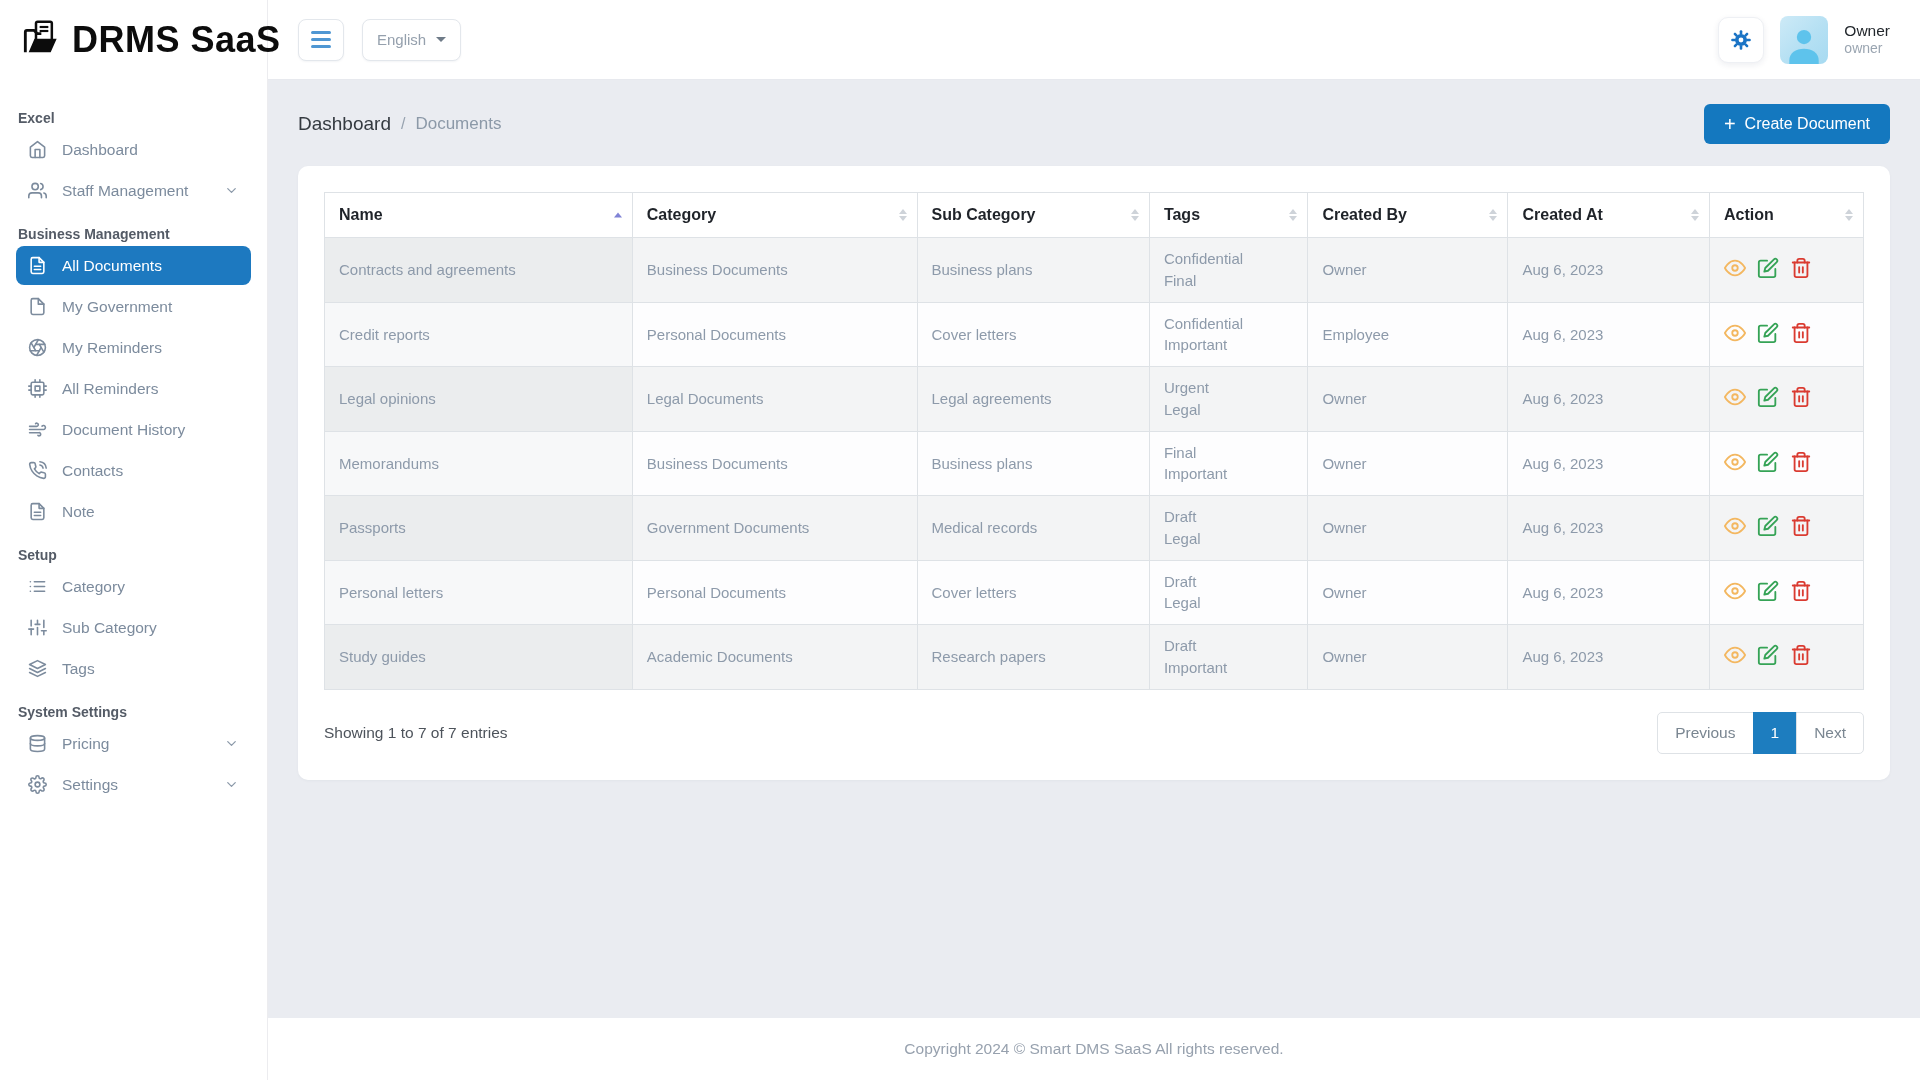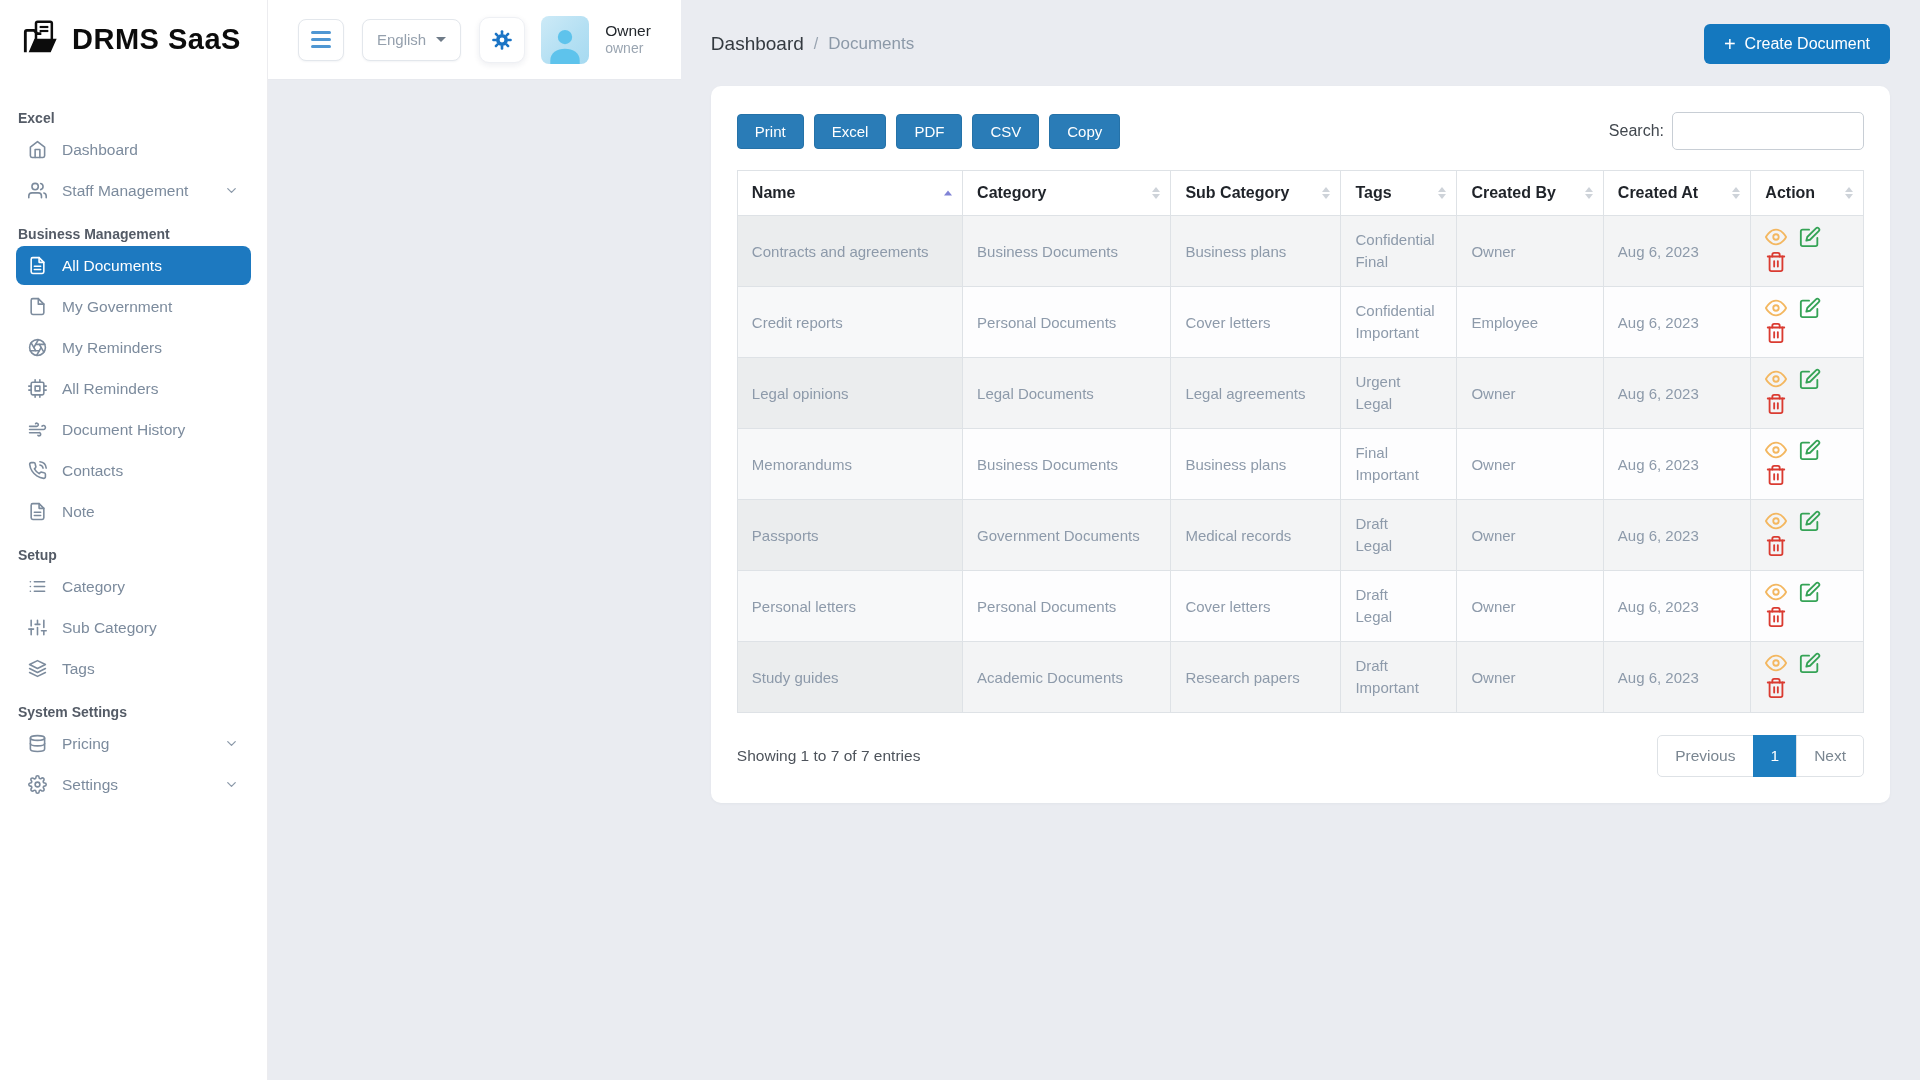--- a/index.html
+++ b/index.html
@@ -21,39 +21,39 @@
   
   .sidebar {
     width:268px; min-width:268px; height:1080px;
     background:#ffffff; border-right:1px solid #ececef;
     display:flex; flex-direction:column; z-index:3;
   }
   .brand {
     height:80px; display:flex; align-items:center; gap:10px;
     padding:0 20px; border-bottom:1px solid #ffffff;
   }
-  .brand-name { font-size:29px; font-weight:800; letter-spacing:.5px; color:#0c0c0c; white-space:nowrap; }
+  .brand-name { font-size:36px; font-weight:800; letter-spacing:.5px; color:#0c0c0c; white-space:nowrap; }
   .side-nav { padding:14px 0 0 0; overflow:hidden; }
   .section-label {
     font-size:14px; font-weight:700; color:#545b66;
     margin:16px 18px 4px 18px;
   }
   .side-item {
     display:flex; align-items:center; gap:15px;
     margin:2px 16px; padding:10px 12px;
     color:var(--side-text); font-size:15.5px;
     border-radius:8px; cursor:pointer; white-space:nowrap;
   }
   .side-item svg { flex:0 0 auto; }
   .side-item .chev { margin-left:auto; color:#8b99a9; }
   .side-item.active { background:#1d79c0; color:#ffffff; }
   .side-item.active svg { color:#ffffff; }
 
   
-  .main { flex:1; display:flex; flex-direction:row; height:1080px; }
+  .main { flex:1; display:flex; flex-direction:column; height:1080px; }
   .topbar {
     height:80px; background:#ffffff; border-bottom:1px solid #e7e9ee;
     display:flex; align-items:center; padding:0 30px; gap:18px;
   }
   .hamburger-btn {
     width:46px; height:42px; background:#fff; border:1px solid #e3e7ec;
     border-radius:8px; display:flex; flex-direction:column; gap:4px;
     align-items:center; justify-content:center; cursor:pointer;
     box-shadow:0 1px 2px rgba(20,40,80,.05);
   }
@@ -388,31 +388,20 @@
         <span class="crumb-sep">/</span>
         <span class="crumb-leaf">Documents</span>
       </div>
       <button class="create-btn">
         <span class="plus">+</span>
         <span>Create Document</span>
       </button>
     </div>
 
     <section class="card">
-      <div class="table-toolbar">
-        <button class="dt-btn">Print</button>
-        <button class="dt-btn">Excel</button>
-        <button class="dt-btn">PDF</button>
-        <button class="dt-btn">CSV</button>
-        <button class="dt-btn">Copy</button>
-        <div class="search-wrap">
-          <label class="search-label">Search:</label>
-          <input class="search-input" type="text" value="" style="">
-        </div>
-      </div>
 
       <table class="dt">
         <colgroup>
           <col style="width:20%">
             <col style="width:18.5%">
             <col style="width:15.1%">
           <col style="width:10.3%">
             <col style="width:13%">
             <col style="width:13.1%">
             <col style="width:10%">
@@ -714,13 +703,16 @@
         <span class="entries-info">Showing 1 to 7 of 7 entries</span>
         <div class="pagination">
           <button class="page-btn first">Previous</button>
           <button class="page-btn active">1</button>
           <button class="page-btn last">Next</button>
         </div>
       </div>
     </section>
   </main>
 
+  <footer class="footer">
+    <span>Copyright 2024 © Smart DMS SaaS All rights reserved.</span>
+  </footer>
 </div>
 
 </body></html>

